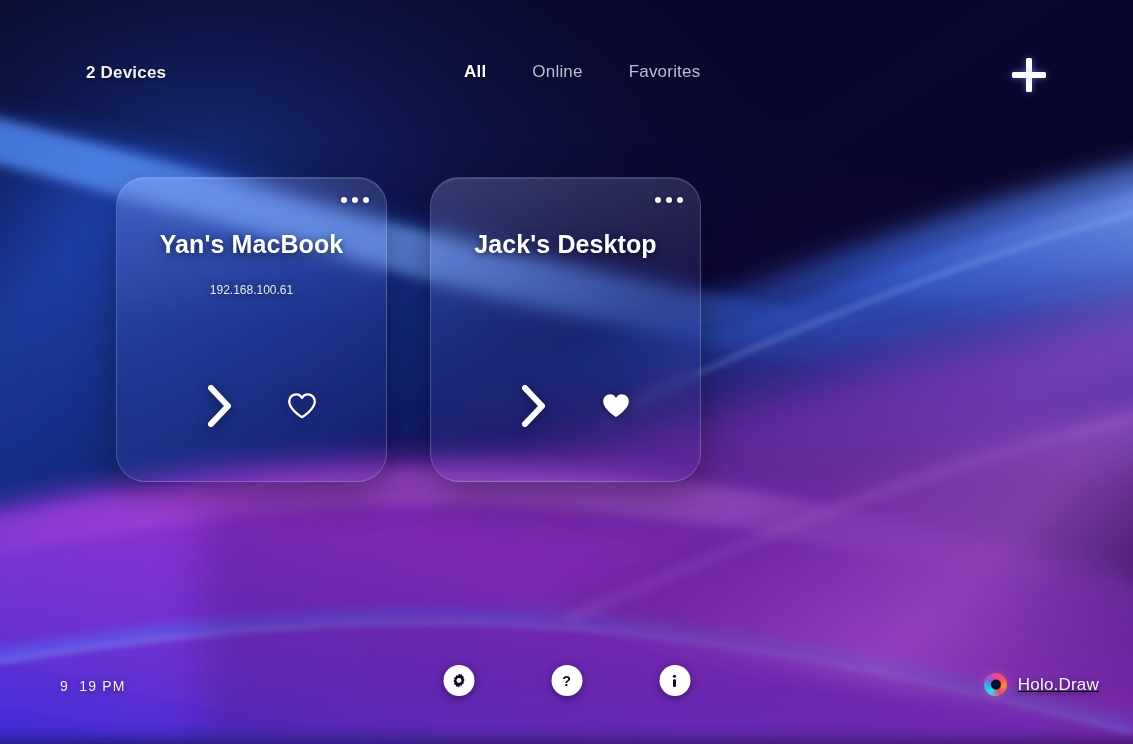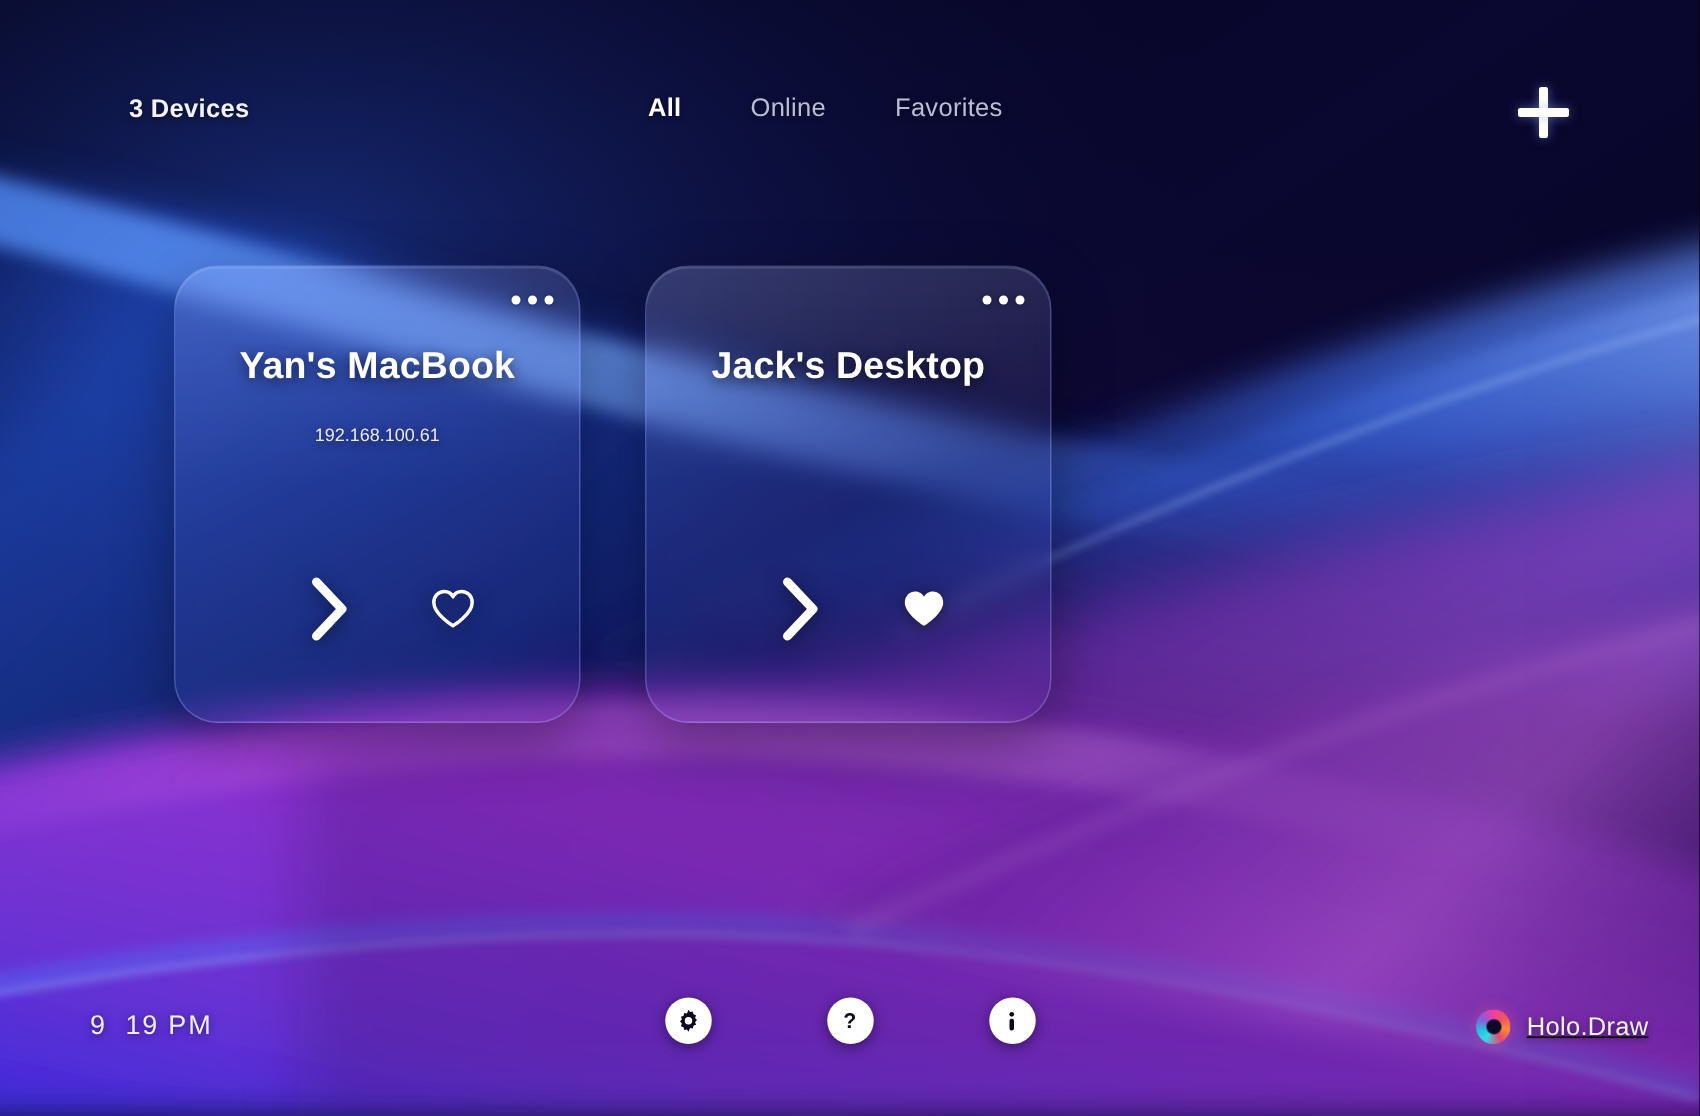--- a/index.html
+++ b/index.html
@@ -44,21 +44,21 @@
     display:flex; align-items:center; gap:46px;
   }
   .tab {
     font-size:17px;
     color:#b9bed6;
     letter-spacing:.2px;
     cursor:pointer;
     text-shadow:0 1px 4px rgba(0,0,0,.5);
     white-space:nowrap;
   }
-  .tab.active { color:#ffffff; font-weight:bold; }
+  .tab.active { color:#ffffff; font-weight:bold;margin-left:32px; }
 
   .add-btn {
     position:absolute; left:1010px; top:56px;
     width:38px; height:38px;
     cursor:pointer;
   }
   .add-btn::before, .add-btn::after {
     content:""; position:absolute; background:#ffffff;
     border-radius:1.5px;
     box-shadow:0 0 7px rgba(140,170,255,.5);
@@ -129,21 +129,21 @@
     padding-left:18px;
   }
   .act { cursor:pointer; display:flex; align-items:center; justify-content:center;
          filter:drop-shadow(0 2px 6px rgba(0,0,0,.5)); }
 
   
   .bottombar { position:absolute; left:0; bottom:0; width:1133px; height:110px; z-index:10; }
 
   .clock {
     position:absolute; left:60px; bottom:50px;
-    font-size:18px; color:#f0eef9;
+    font-size:14px; color:#f0eef9;
     letter-spacing:1.2px;
     white-space:pre;
     text-shadow:0 1px 6px rgba(0,0,0,.5);
   }
 
   .bottom-icons {
     position:absolute; left:50%; bottom:48px;
     transform:translateX(-50%);
     display:flex; align-items:center; gap:77px;
   }
@@ -293,21 +293,21 @@
 
     <path d="M 1200 392 C 1020 424 880 470 760 516 C 660 554 580 586 520 610 L 1200 744 L 1200 392 Z" fill="url(#gPurple3)" filter="url(#soft12)" opacity=".7"></path>
     <path d="M 1200 404 C 1030 438 890 486 775 532 C 690 566 620 596 566 620" stroke="#eaa6f8" stroke-width="4" fill="none" filter="url(#soft6)" opacity=".5"></path>
     <path d="M 520 600 C 650 632 820 672 1010 700 C 1070 709 1120 714 1160 716" stroke="#d08ef0" stroke-width="5" fill="none" filter="url(#soft12)" opacity=".42"></path>
 
     <path d="M 1200 268 C 980 300 760 350 540 408 C 420 440 300 472 200 500 L 200 744 L 1200 744 Z" fill="#3a0f63" opacity=".28" filter="url(#soft20)"></path>
   </svg>
 
   <div class="topbar">
 
-    <div class="device-count">3 Devices</div>
+    <div class="device-count">2 Devices</div>
 
     <div class="tabs">
       <div class="tab active">All</div>
       <div class="tab">Online</div>
       <div class="tab">Favorites</div>
     </div>
 
     <div class="add-btn"></div>
   </div>
 

